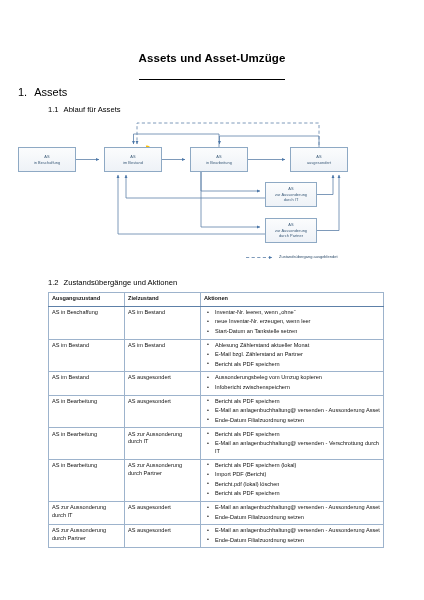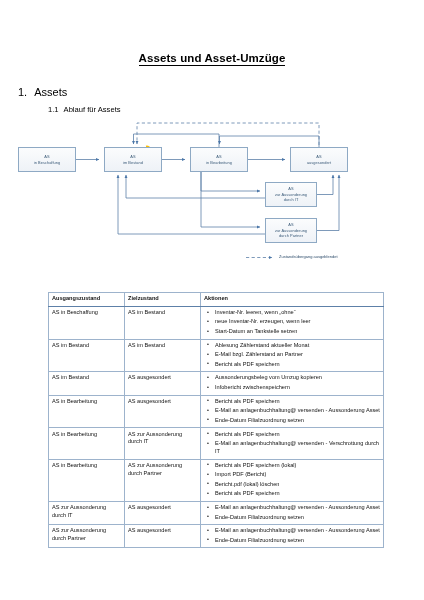--- a/index.html
+++ b/index.html
@@ -28,21 +28,21 @@
     top: 52px;
     left: 0;
     width: 424px;
     text-align: center;
     font-size: 11.5px;
     font-weight: bold;
     letter-spacing: .1px;
   }
   .doc-title span {
     border-bottom: 1.2px solid #000;
-    padding-bottom: 1px;
+    padding-bottom: 15px;
   }
 
   
   .h1 {
     position: absolute;
     top: 86px;
     left: 18px;
     font-size: 11px;
     font-weight: normal;
     white-space: nowrap;
@@ -264,20 +264,23 @@
               <path d="M0,0 L4.4,2 L0,4 Z" fill="#4a76a8"></path>
             </marker>
           </defs>
           <line x1="0" y1="2.5" x2="26" y2="2.5" stroke="#5d80a8" stroke-width="0.8" stroke-dasharray="3.2,2.4" marker-end="url(#ahl)"></line>
         </svg>
       </span>
       <span>Zustandsübergang ausgeblendet</span>
     </div>
   </div>
 
+  <div class="h2" id="h2-zustand">
+    <span class="num">1.2</span><span>Zustandsübergänge und Aktionen</span>
+  </div>
 
   <div class="tbl-wrap">
     <table class="trans">
       <colgroup>
         <col class="c1">
           <col class="c2">
           <col class="c3">
       </colgroup>
       <thead>
         <tr>

